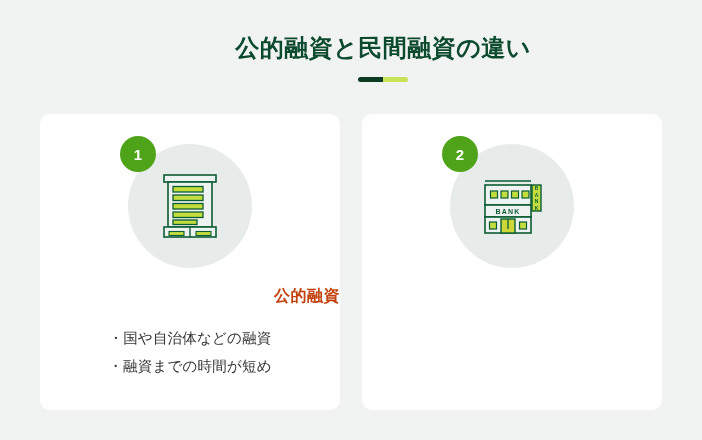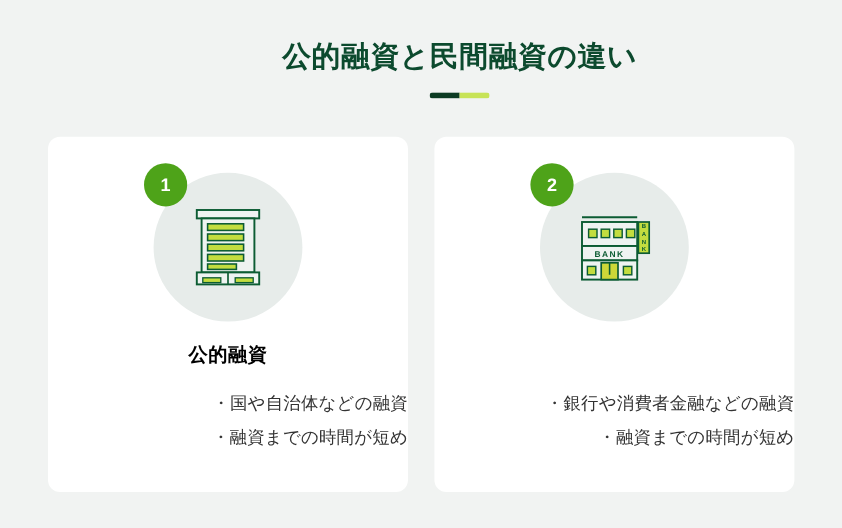--- a/index.html
+++ b/index.html
@@ -106,34 +106,33 @@
     justify-content: center;
     z-index: 1;
   }
   .icon-circle svg { display: block; }
 
   .card-title {
     position: absolute;
     top: 172px;
     left: 0;
     width: 100%;
-    text-align: center;
+    text-align: right;
     font-size: 16px;
     font-weight: 700;
-    color: #000000;
+    color: #c2410c;
     letter-spacing: 0.5px;
   }
 
   .bullets {
     position: absolute;
     top: 210px;
     left: 0;
     width: 100%;
-    text-align: right;
-    font-family: Liberation Mono, monospace;
+    text-align: center;
   }
   .bullet {
     font-size: 14.5px;
     color: #333333;
     line-height: 1.95;
     letter-spacing: 0.2px;
     white-space: nowrap;
   }
 </style>
 </head>
@@ -219,20 +218,16 @@
             <rect x="53" y="8" width="9" height="26" fill="#c3dd3f" stroke="#0c5c33" stroke-width="1.4"></rect>
             <text x="57.5" y="13" font-family="'Liberation Sans', sans-serif" font-size="5" font-weight="700" fill="#0c5c33" text-anchor="middle">B</text>
             <text x="57.5" y="19.5" font-family="'Liberation Sans', sans-serif" font-size="5" font-weight="700" fill="#0c5c33" text-anchor="middle">A</text>
             <text x="57.5" y="26" font-family="'Liberation Sans', sans-serif" font-size="5" font-weight="700" fill="#0c5c33" text-anchor="middle">N</text>
             <text x="57.5" y="32.5" font-family="'Liberation Sans', sans-serif" font-size="5" font-weight="700" fill="#0c5c33" text-anchor="middle">K</text>
           </svg>
         </span>
       </div>
 
 
-      <div class="bullets">
-        <div class="bullet">・銀行や消費者金融などの融資</div>
-        <div class="bullet">・融資までの時間が短め</div>
-      </div>
     </div>
 
   </div>
 </div>
 
 </body></html>

